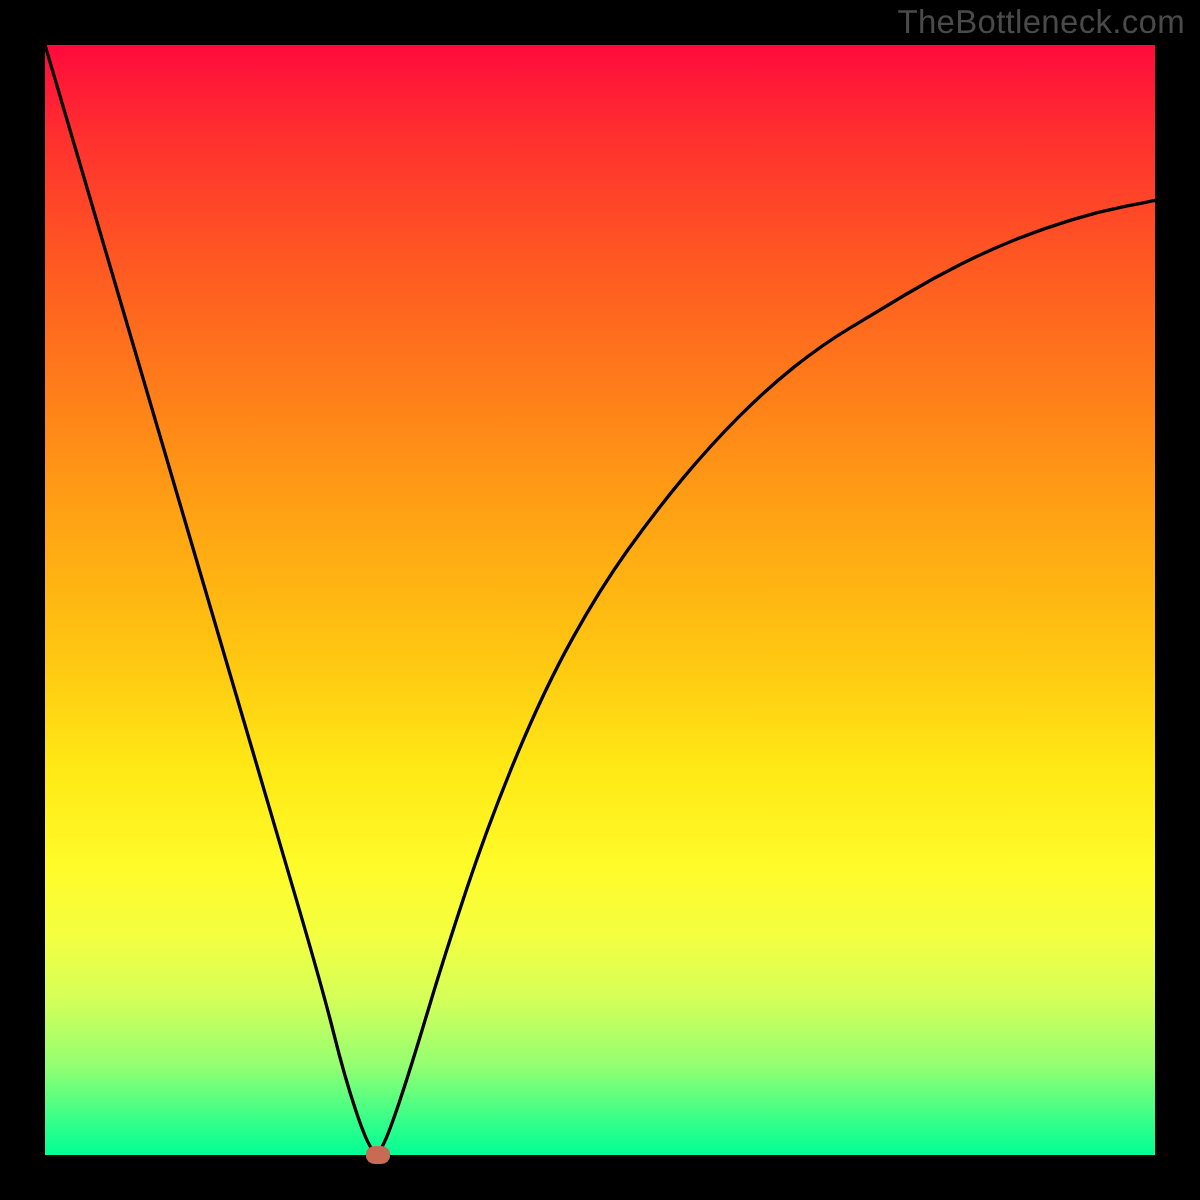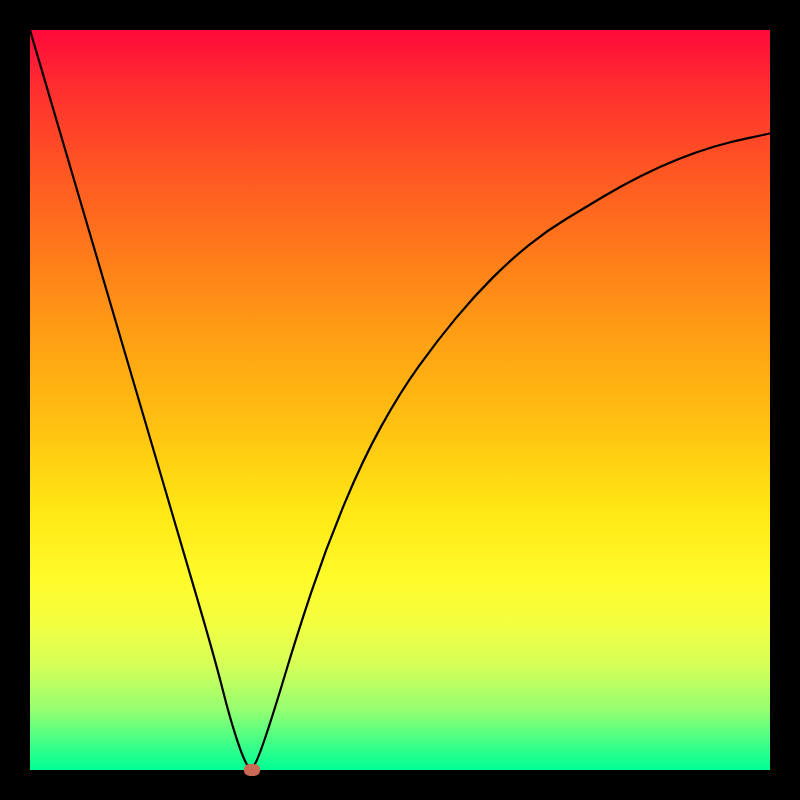--- a/index.html
+++ b/index.html
@@ -64,20 +64,21 @@
     border-radius: 6px / 5px;
     transform: translate(-50%, -50%);
     z-index: 3;
   }
 </style>
 </head>
 <body>
 
 <div class="frame">
 
+  <div class="watermark">TheBottleneck.com</div>
 
   <div class="plot-area">
 
     <svg class="curve" viewBox="0 0 740 740" preserveAspectRatio="none">
       <path id="curve-path" d="M 0.00 0.00 Q 37.00 125.80 55.50 188.70 Q 74.00 251.60 92.50 314.50 Q 111.00 377.40 129.50 440.30 Q 148.00 503.20 166.50 566.10 Q 185.00 629.00 192.40 658.60 Q 199.80 688.20 207.20 710.40 Q 214.60 732.60 218.30 736.30 Q 222.00 740.00 225.70 732.60 Q 229.40 725.20 236.80 703.00 Q 244.20 680.80 255.30 643.80 Q 266.40 606.80 281.20 562.40 Q 296.00 518.00 314.50 473.60 Q 333.00 429.20 351.50 395.90 Q 370.00 362.60 388.50 336.70 Q 407.00 310.80 425.50 288.60 Q 444.00 266.40 462.50 247.90 Q 481.00 229.40 499.50 214.60 Q 518.00 199.80 536.50 188.70 Q 555.00 177.60 573.50 166.50 Q 592.00 155.40 610.50 146.15 Q 629.00 136.90 647.50 129.50 Q 666.00 122.10 684.50 116.55 Q 703.00 111.00 721.50 107.30 T 740.00 103.60" fill="none" stroke="#000" stroke-width="2.2" stroke-linecap="round" stroke-linejoin="round"></path>
     </svg>
 
     <div id="opt-marker" class="marker" style="left: 222px; top: 740px; background: rgb(201, 106, 85);"></div>
   </div>
 </div>

